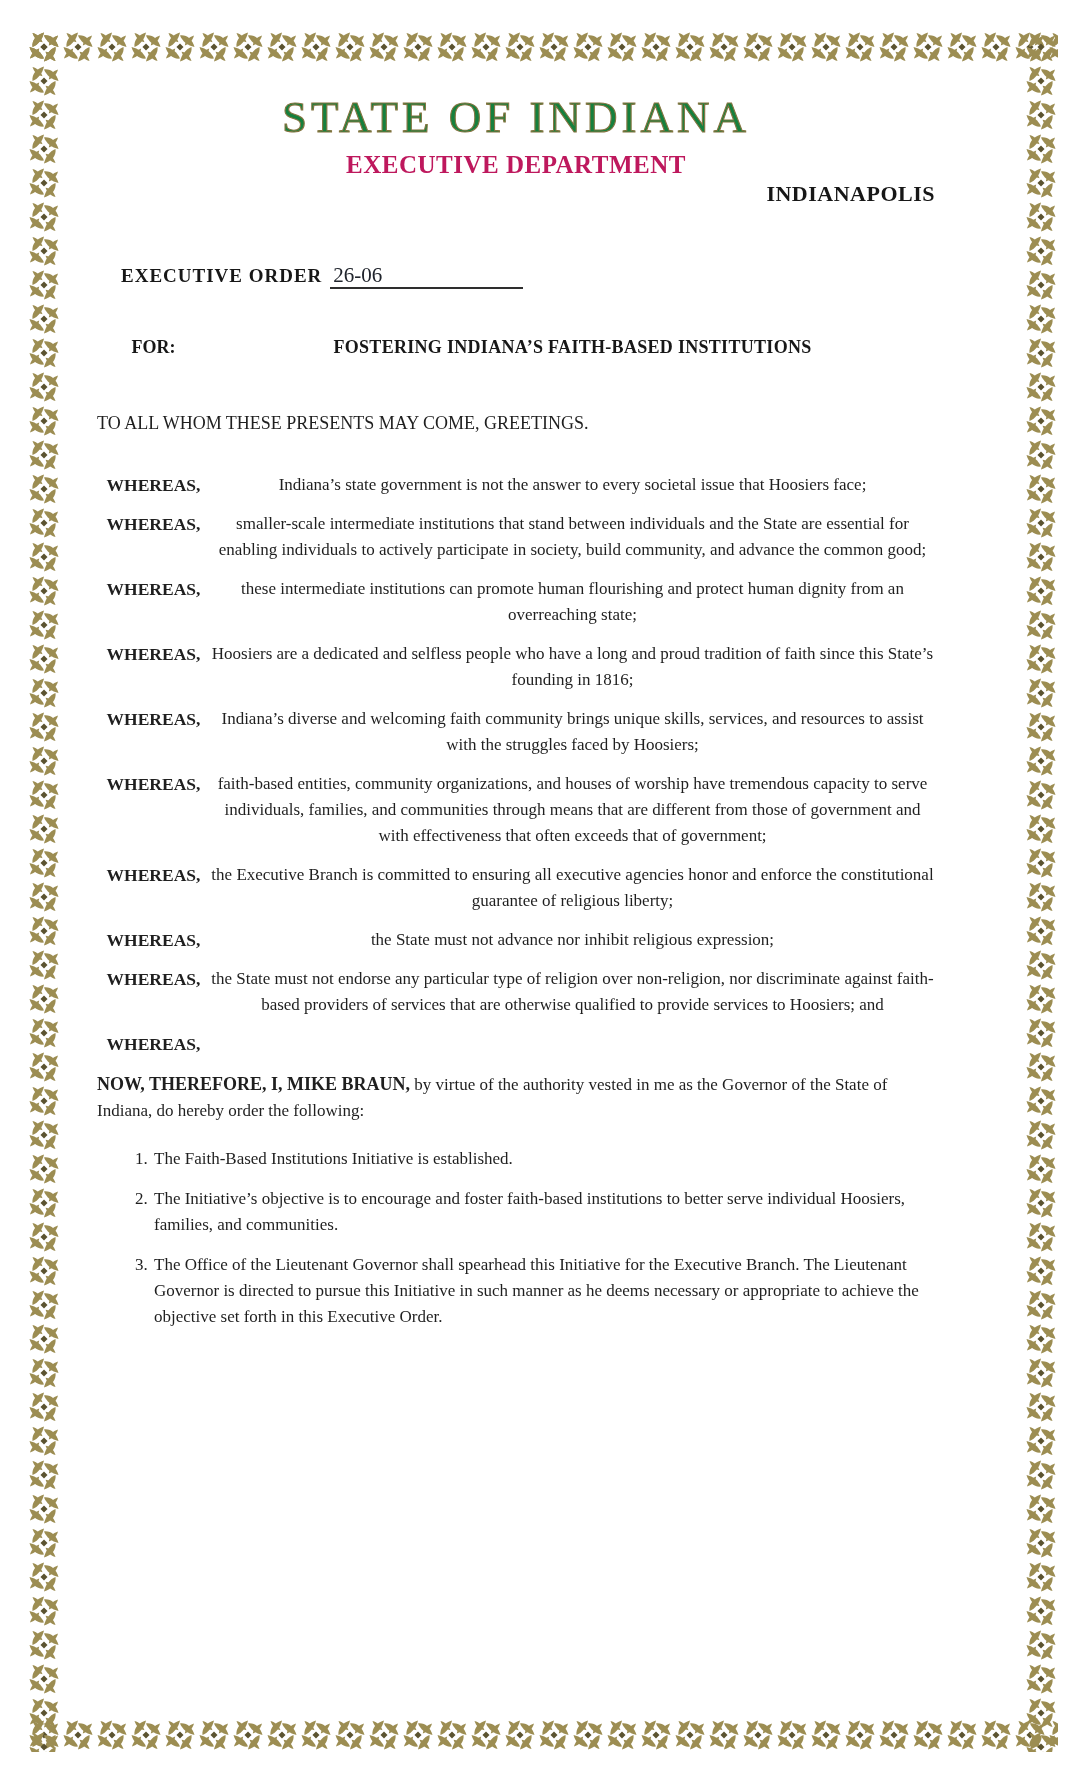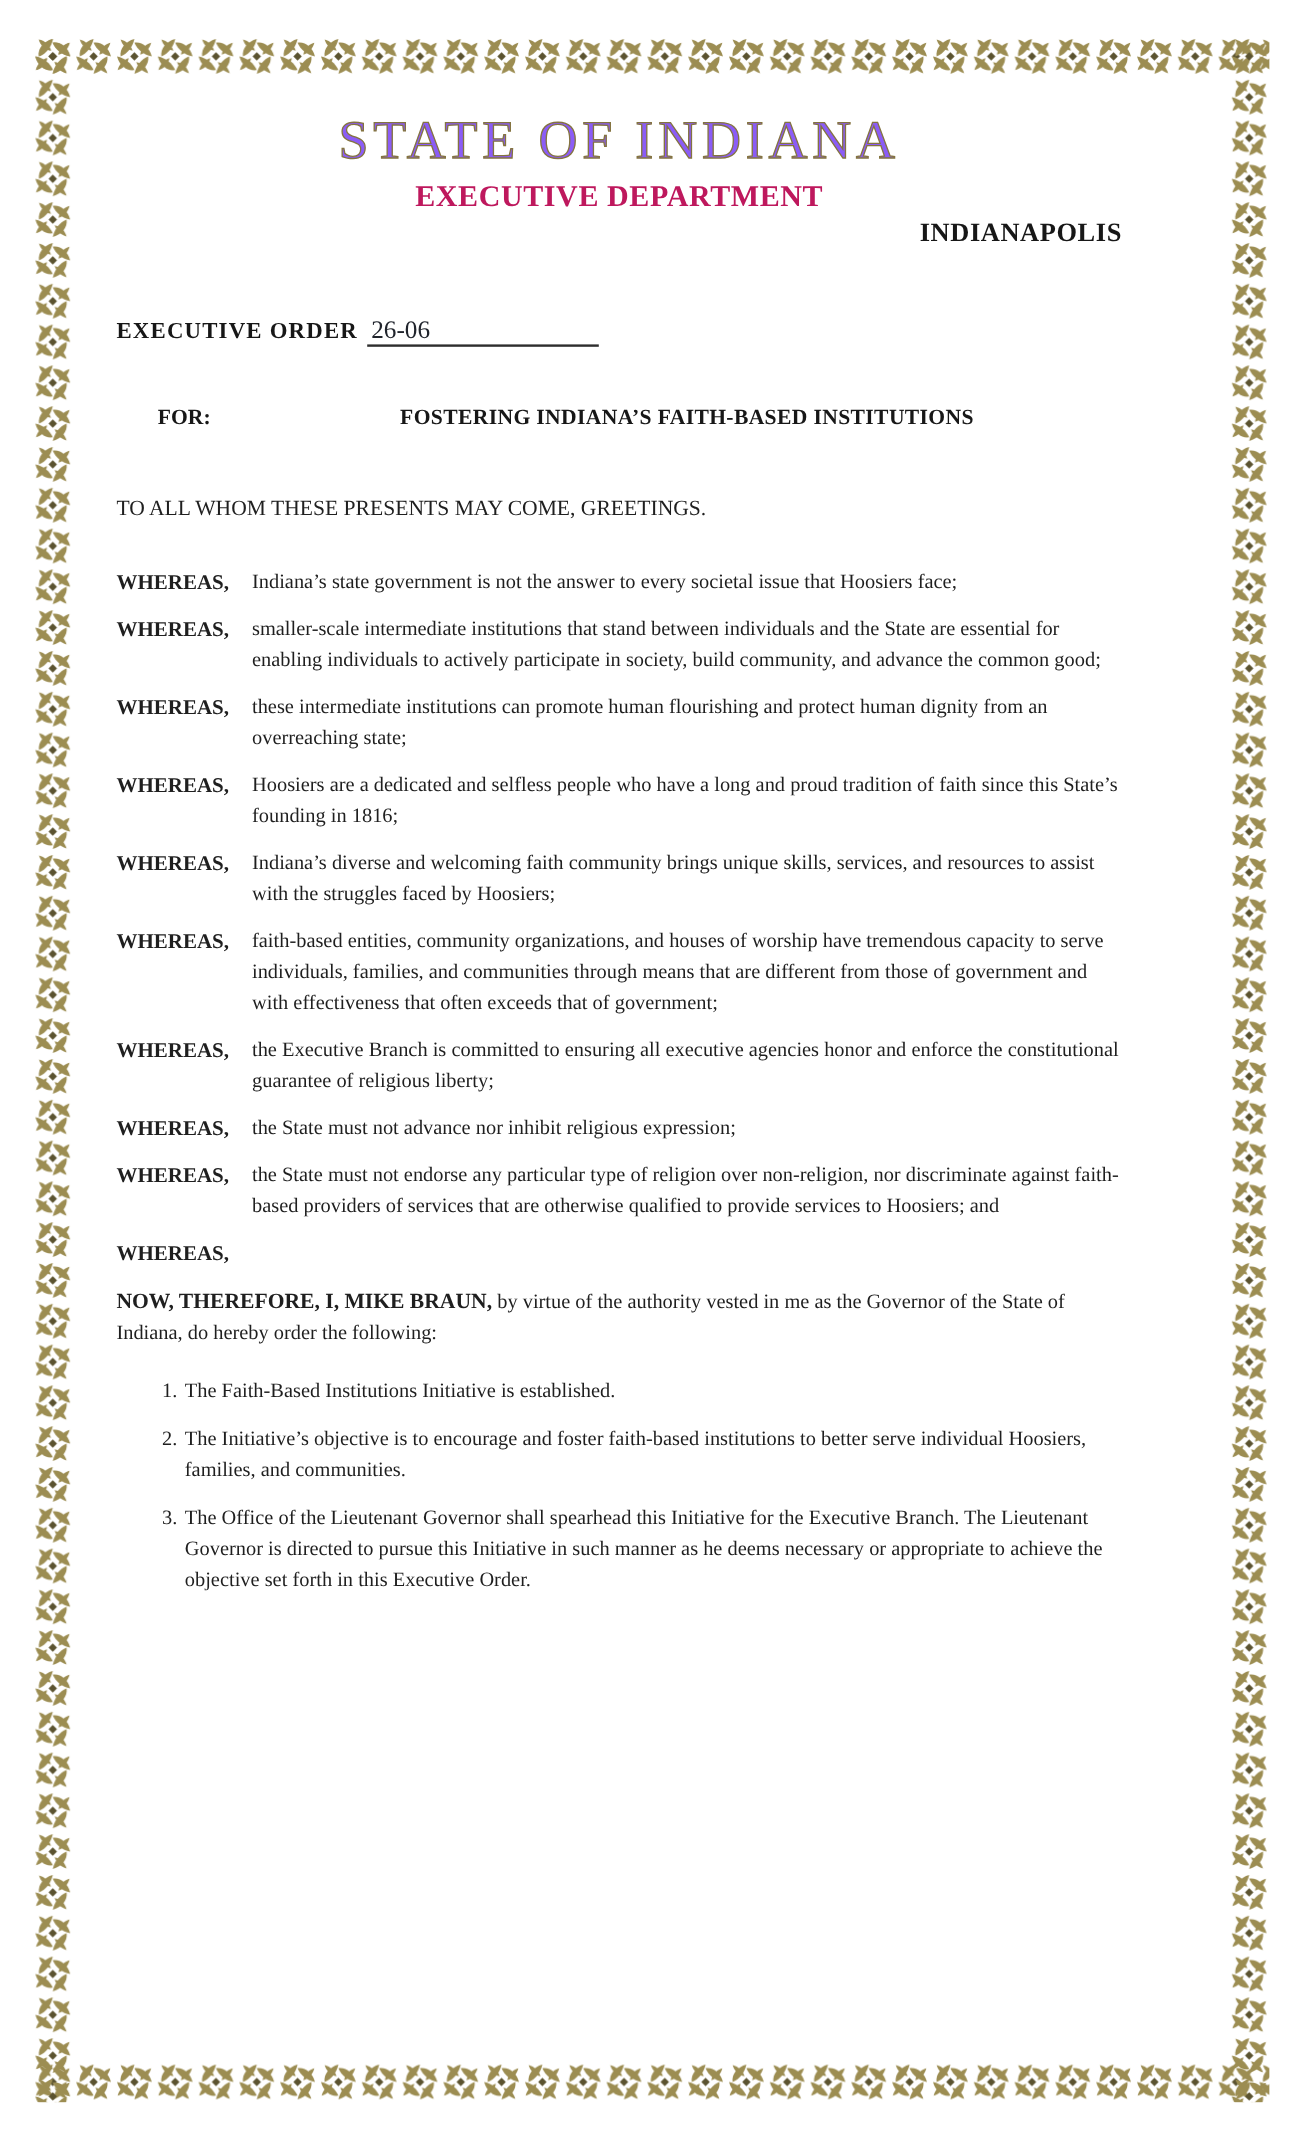--- a/index.html
+++ b/index.html
@@ -28,35 +28,35 @@
     width: 838px;
     font-size: 17px;
     line-height: 26px;
   }
   .header { text-align: center; }
   .doc-title {
     font-size: 45px;
     line-height: 50px;
     letter-spacing: 4px;
     font-weight: normal;
-    color: #8b5cf6;
+    color: #15803d;
     -webkit-text-stroke: 1.1px #847440;
     margin: 4px 0 0 0;
   }
   .doc-sub1 {
     font-size: 25px; line-height: 28px;
     font-weight: bold; letter-spacing: 0.5px;
     margin-top: 9px; color: #be185d;
   }
   .doc-sub2 {
     font-size: 22px; line-height: 26px;
     font-weight: bold; letter-spacing: 0.5px;
     margin-top: 2px; color: #171717; text-align: right;
   }
-  .order-line { margin-top: 56px; white-space: nowrap; }
+  .order-line { margin-top: 56px; white-space: nowrap; margin-left: 24px; }
   .order-label {
     font-weight: bold; font-size: 19px; letter-spacing: 1px; color: #171717;
   }
   .order-number {
     display: inline-block;
     width: 190px;
     margin-left: 8px;
     padding-left: 3px;
     border-bottom: 2.5px solid #2e2e2e;
     font-size: 21px; line-height: 24px;
@@ -66,21 +66,21 @@
   .for-row {
     margin-top: 44px;
     display: grid; grid-template-columns: 113px 1fr; text-align: center;
   }
   .for-label, .for-title {
     font-weight: bold; font-size: 18px; color: #171717;
   }
   .for-title { letter-spacing: 0.3px; }
   .greeting { margin-top: 50px; font-size: 18px; }
 
-  .whereas-list { margin-top: 36px; }
+  .whereas-list { margin-top: 36px; text-align: center; }
   .whereas-row {
     display: grid; grid-template-columns: 113px 1fr;
     margin-bottom: 13px;
   }
   .wlabel { font-weight: bold; font-size: 17.5px; }
   .wbody  { }
 
   .therefore { margin-top: 14px; }
   .therefore b { font-size: 18px; }
 

